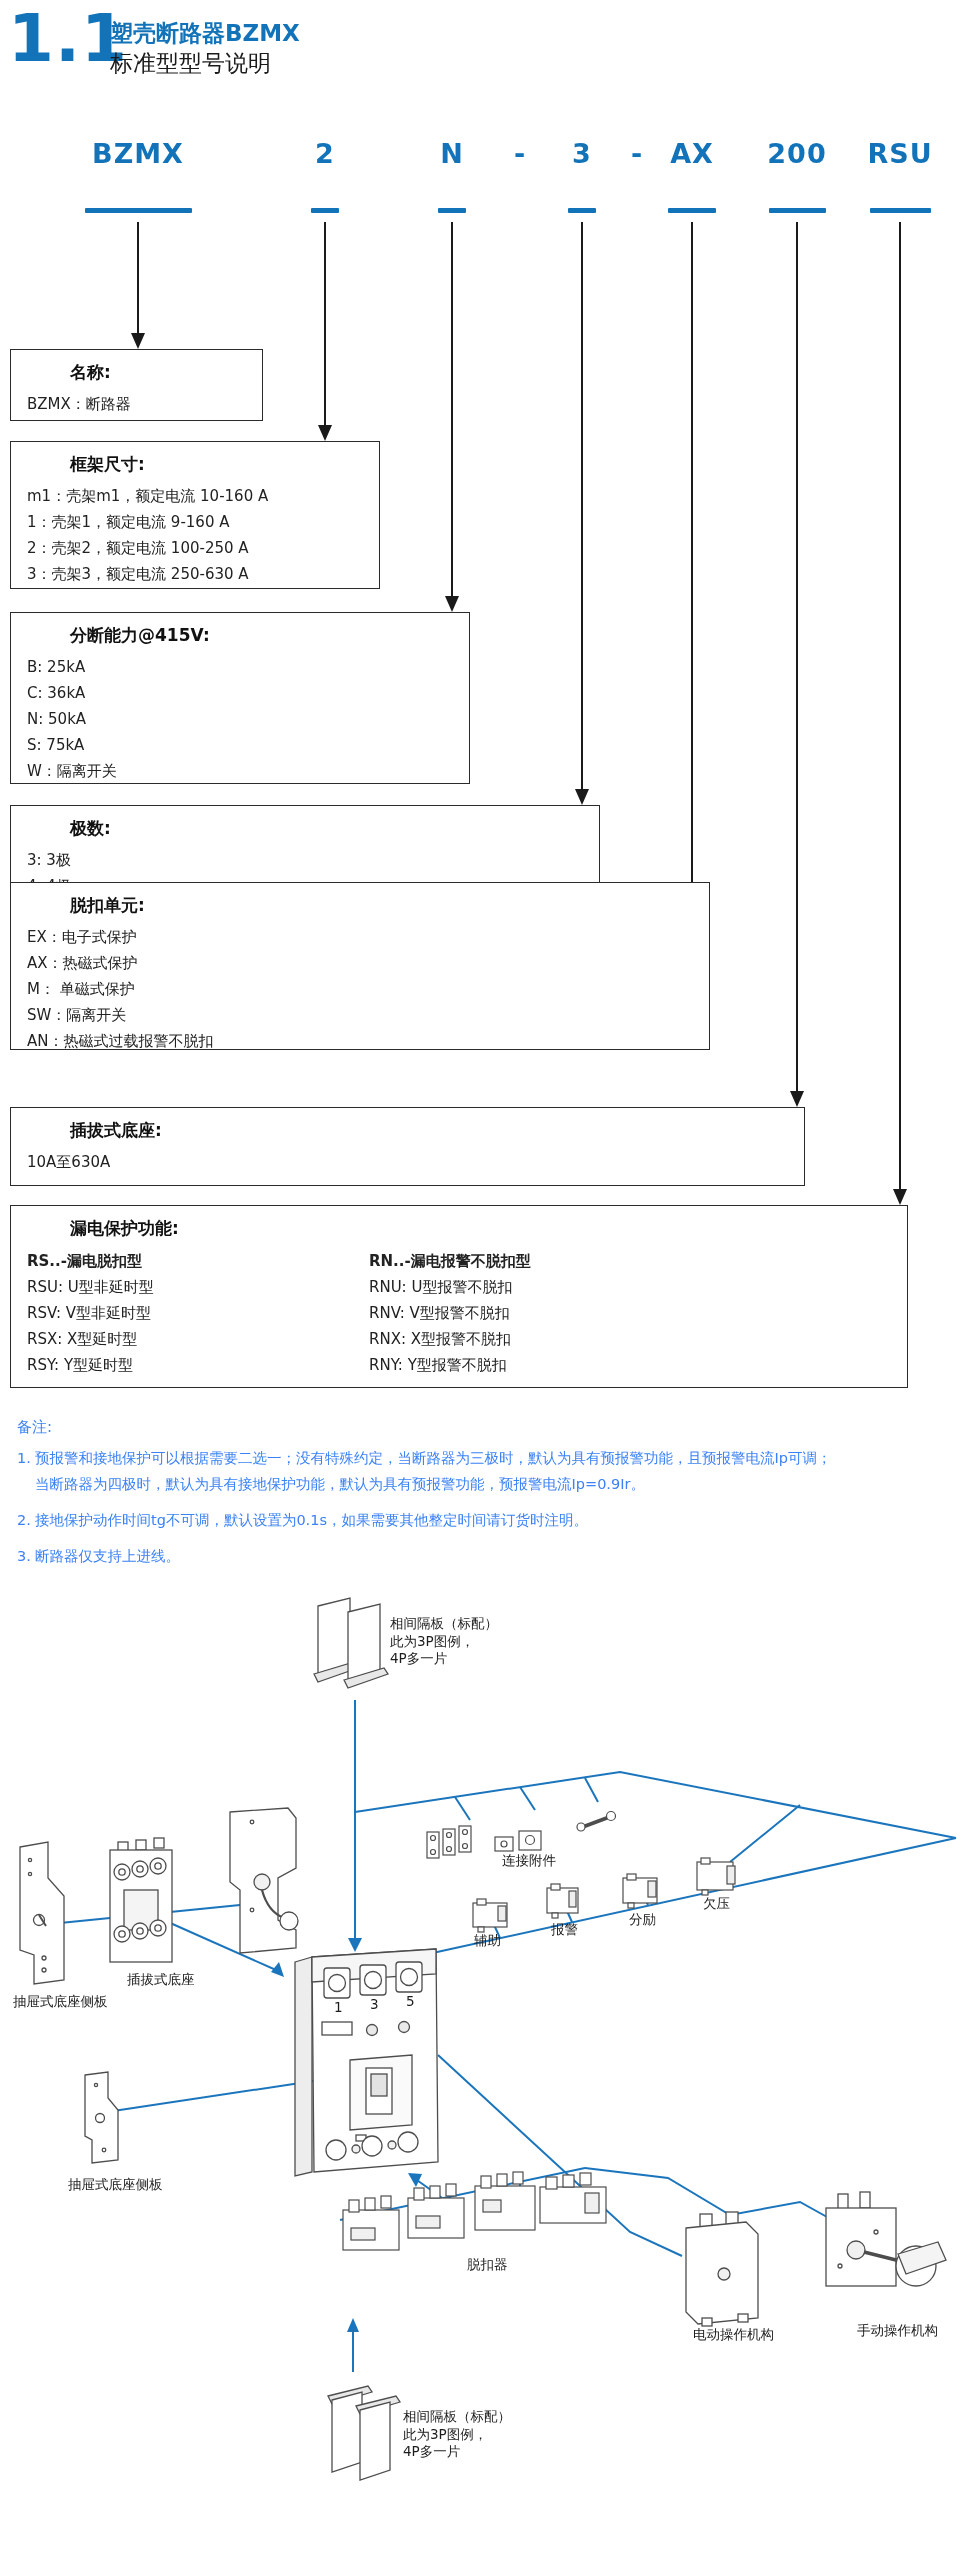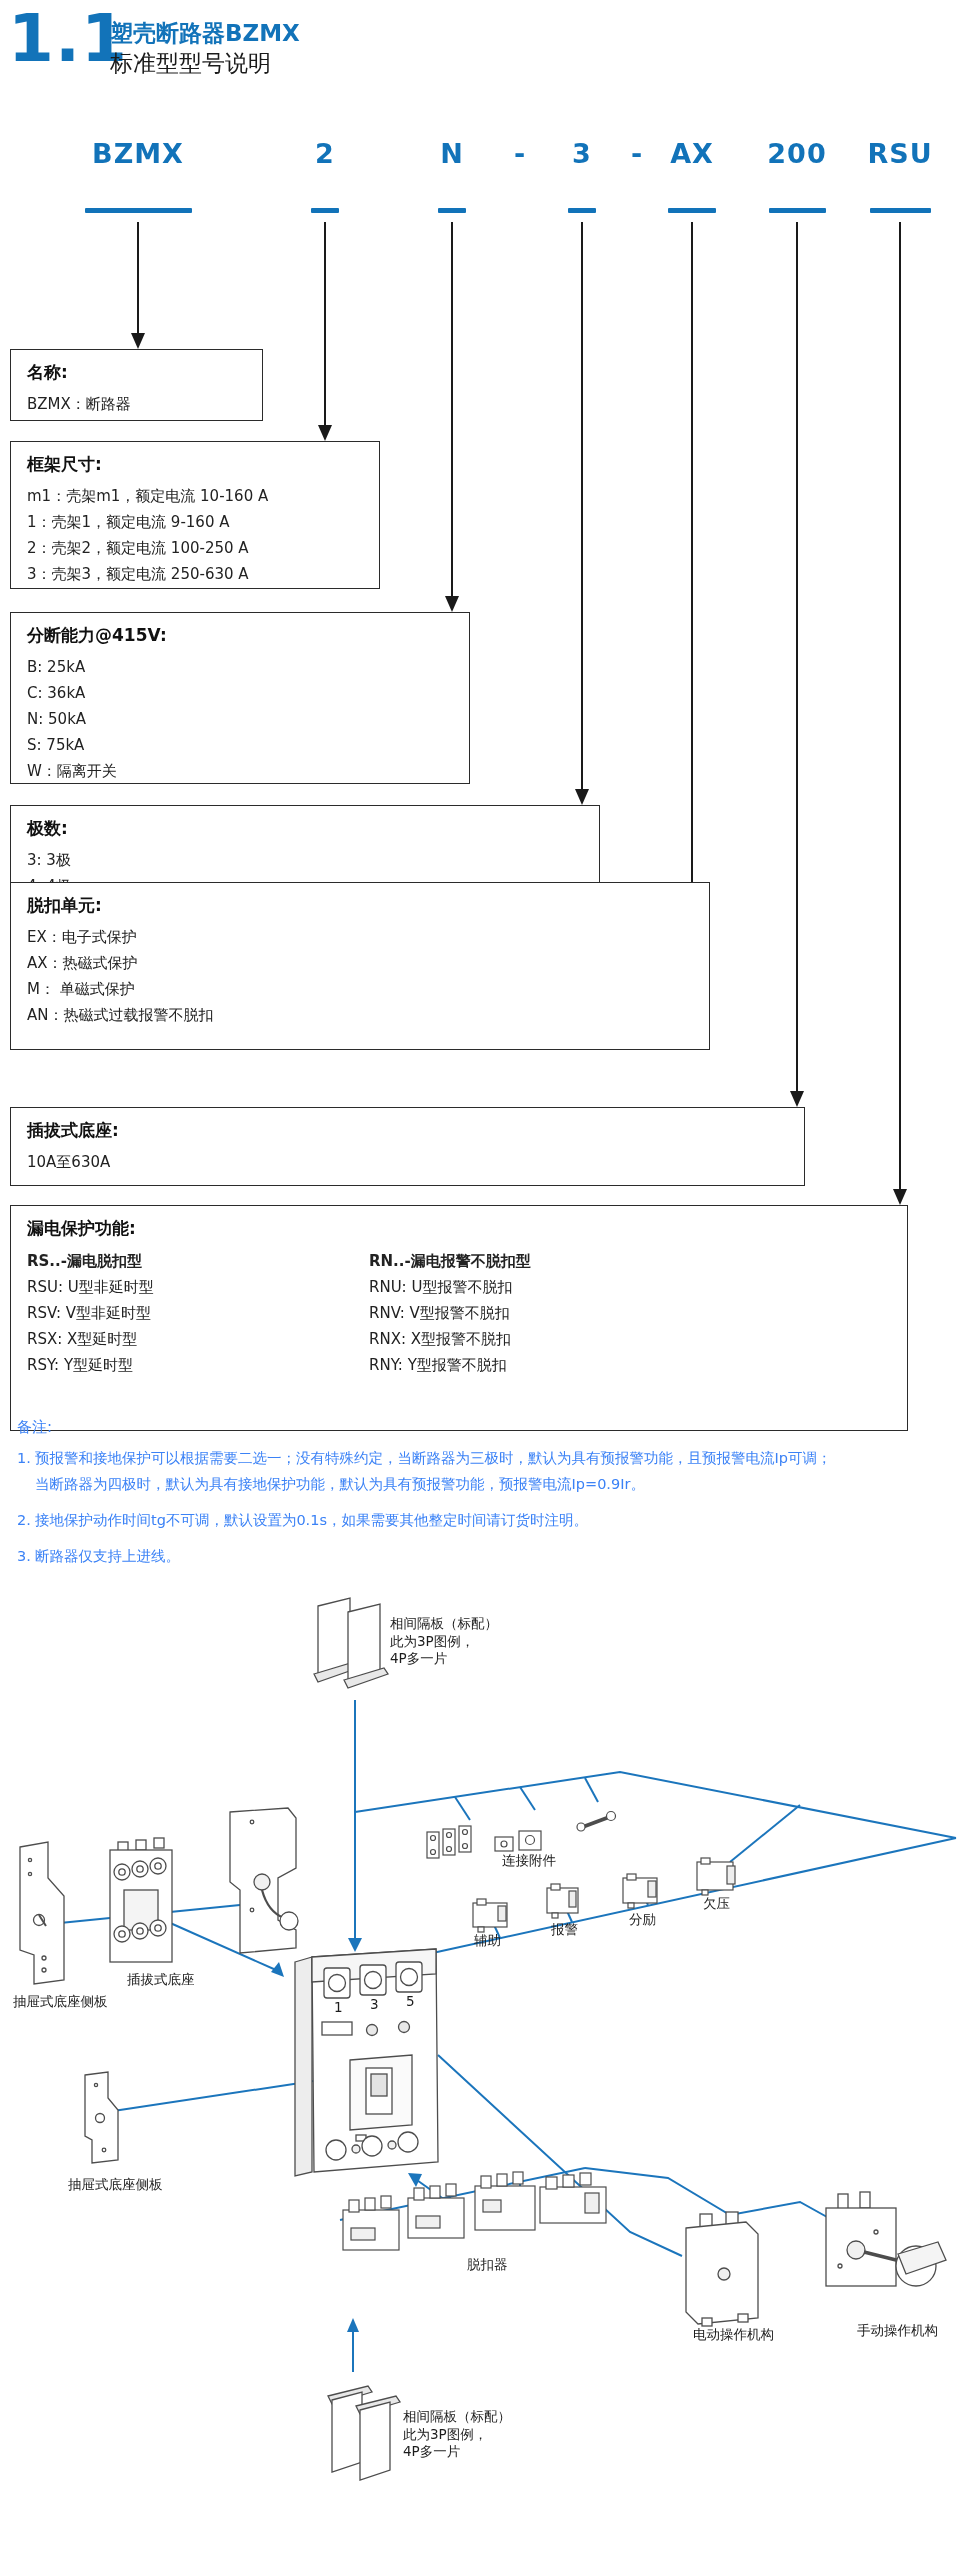--- a/index.html
+++ b/index.html
@@ -14,21 +14,21 @@
   .cs{position:absolute;top:138px;transform:translateX(-50%);font-size:27px;font-weight:bold;
       color:#1273b9;letter-spacing:1px;white-space:nowrap;}
   .cu{position:absolute;top:208px;height:5px;background:#1273b9;border-radius:1px;}
   
   .vl{position:absolute;width:2px;background:#1a1a1a;top:222px;}
   .ah{position:absolute;width:0;height:0;border-left:7px solid transparent;
       border-right:7px solid transparent;border-top:16px solid #1a1a1a;}
   
   .vbox{position:absolute;left:10px;border:1.5px solid #2b2b2b;background:#fff;
         box-sizing:border-box;padding:11px 6px 6px 16px;}
-  .bt{font-size:17px;font-weight:bold;margin-bottom:7px;color:#111;}
+  .bt{font-size:17px;font-weight:bold;margin-bottom:7px;color:#111;margin-left:43px;}
   .bl{font-size:15px;line-height:26px;color:#222;white-space:nowrap;}
   .bold{font-weight:bold;}
   
   .notes{position:absolute;left:10px;top:1418px;width:944px;font-size:14.5px;color:#3b82f6;margin-left:7px;}
   .nh{margin-bottom:8px;font-size:15px;}
   .ni{display:flex;margin-bottom:10px;line-height:1.8;}
   .nn{width:18px;flex:none;}
   .nt{flex:1;}
   
   svg text{font-family:"DejaVu Sans","Liberation Sans",sans-serif;font-size:13.5px;fill:#1c1c1c;}
@@ -100,29 +100,30 @@
   <div class="bt">极数:</div>
   <div class="bl">3: 3极</div>
   <div class="bl">4: 4极</div>
 </div>
 
 <div class="vbox" style="top:882px;width:700px;height:168px">
   <div class="bt">脱扣单元:</div>
   <div class="bl">EX：电子式保护</div>
   <div class="bl">AX：热磁式保护</div>
   <div class="bl">M： 单磁式保护</div>
+  <div class="bl">SW：隔离开关</div>
   <div class="bl">AN：热磁式过载报警不脱扣</div>
 </div>
 
 <div class="vbox" style="top:1107px;width:795px;height:79px">
   <div class="bt">插拔式底座:</div>
   <div class="bl">10A至630A</div>
 </div>
 
-<div class="vbox" style="top:1205px;width:898px;height:226px">
+<div class="vbox" style="top:1205px;width:898px;height:183px">
   <div class="bt">漏电保护功能:</div>
   <div style="position:absolute;left:16px;top:42px">
     <div class="bl bold">RS..-漏电脱扣型</div>
     <div class="bl">RSU: U型非延时型</div>
     <div class="bl">RSV: V型非延时型</div>
     <div class="bl">RSX: X型延时型</div>
     <div class="bl">RSY: Y型延时型</div>
   </div>
   <div style="position:absolute;left:358px;top:42px">
     <div class="bl bold">RN..-漏电报警不脱扣型</div>

